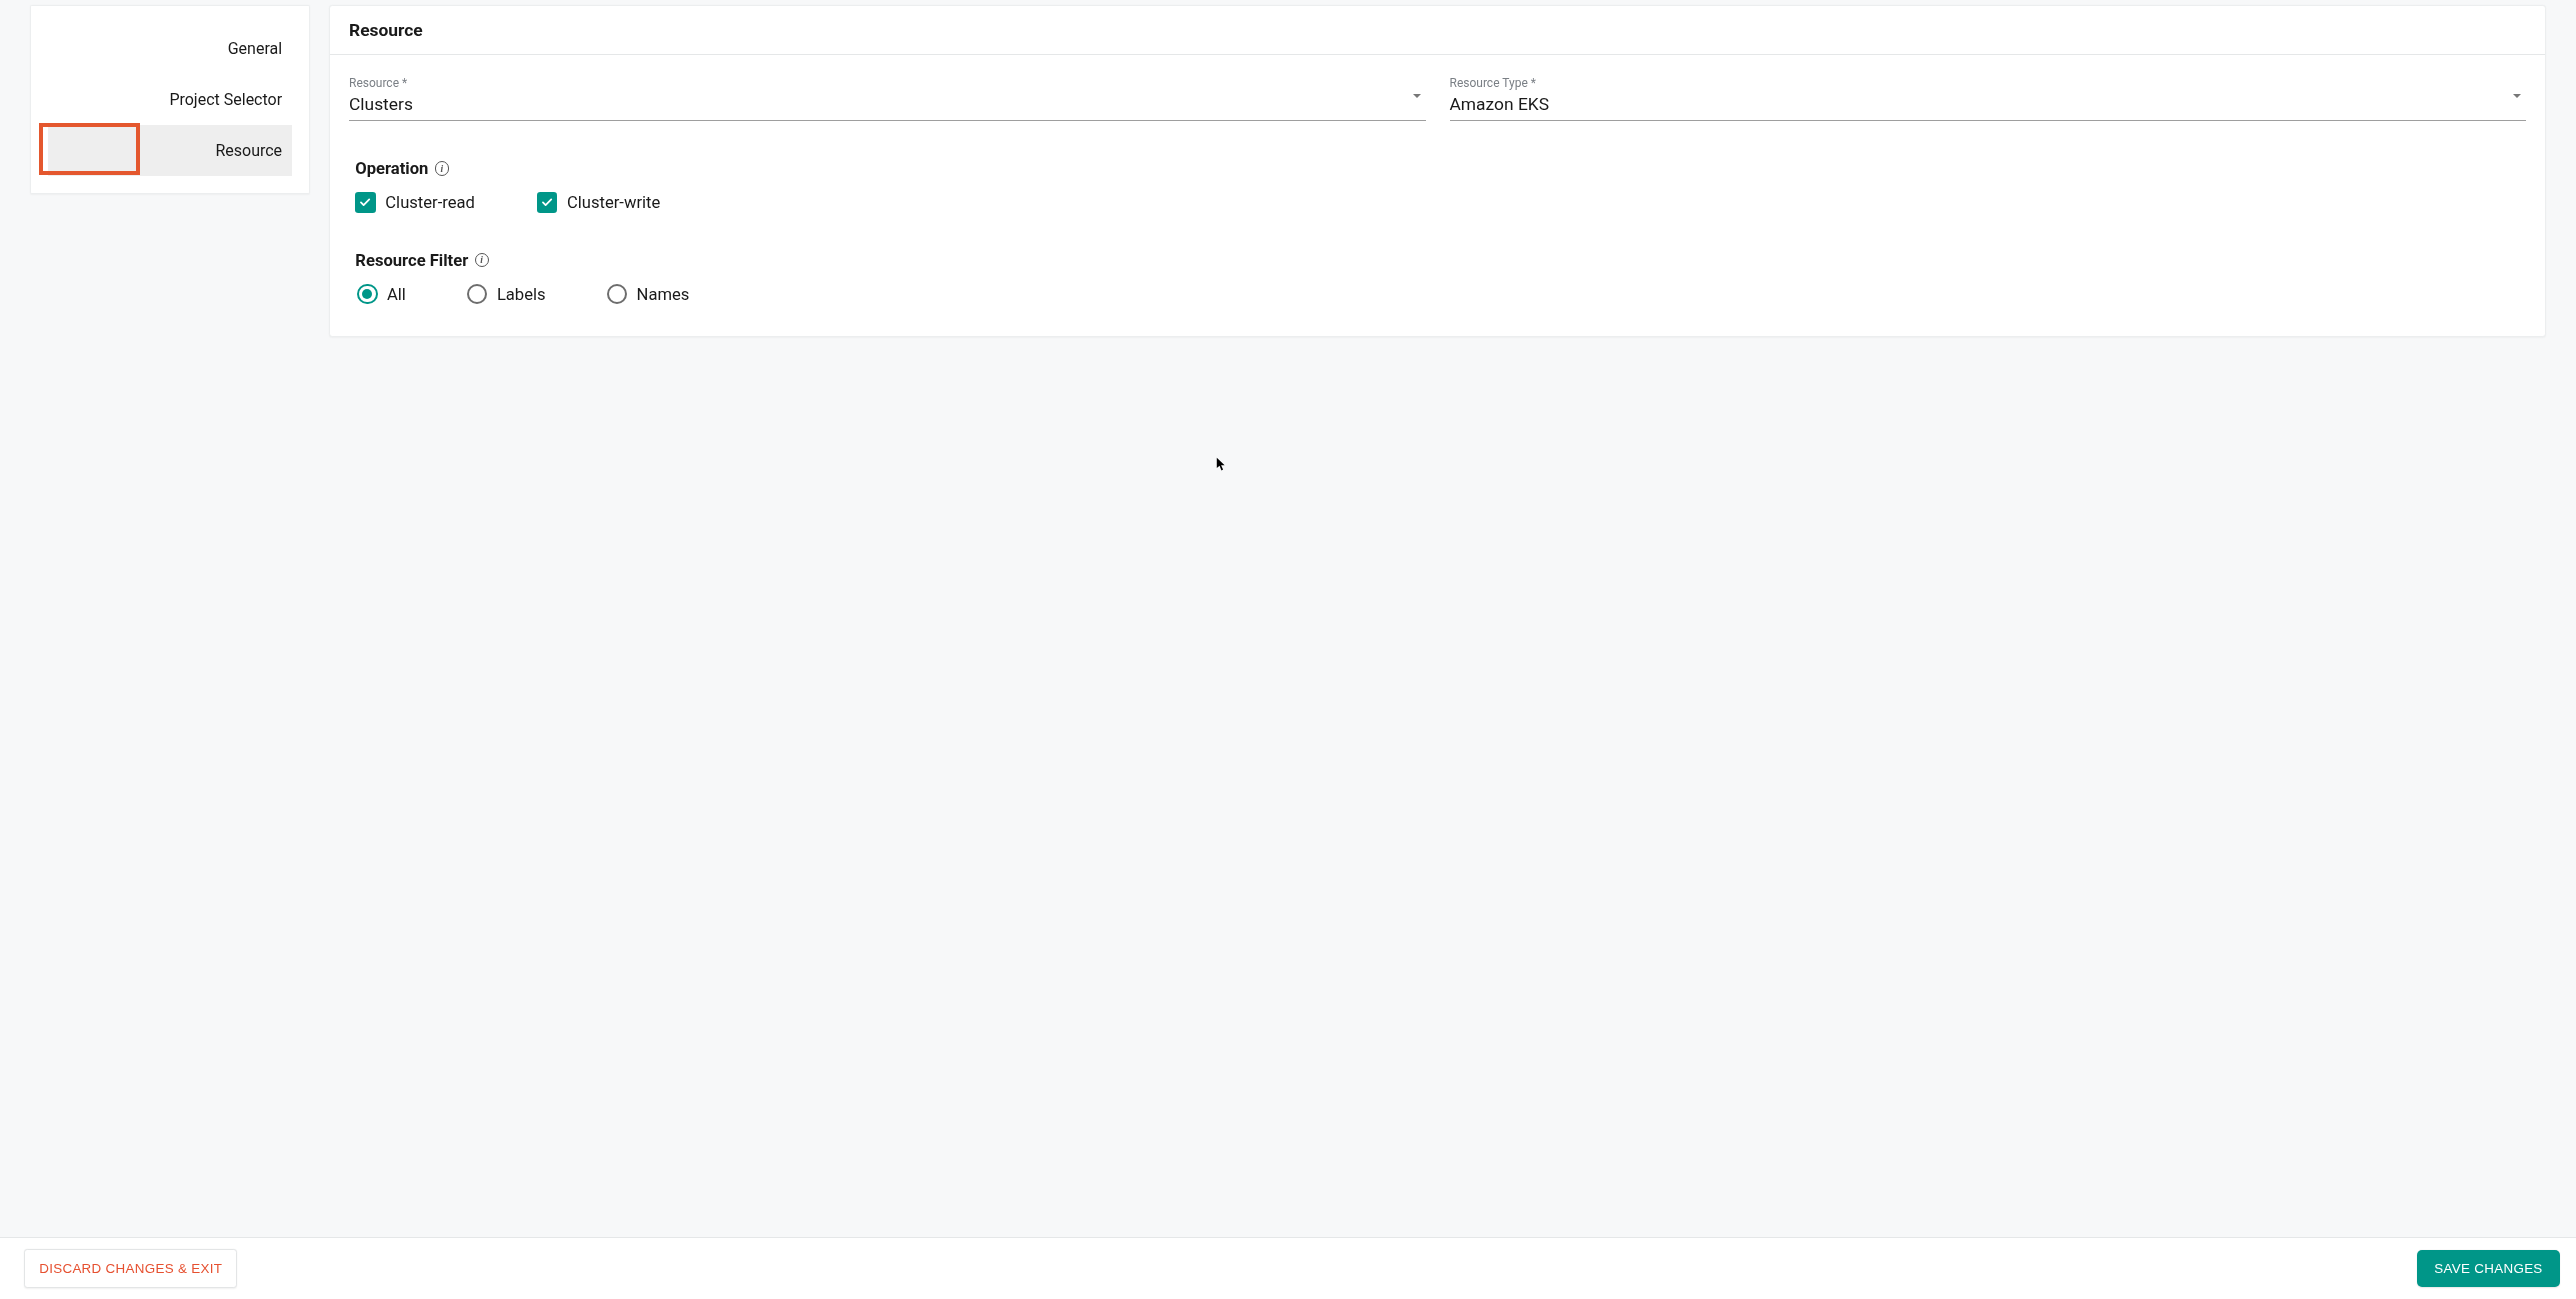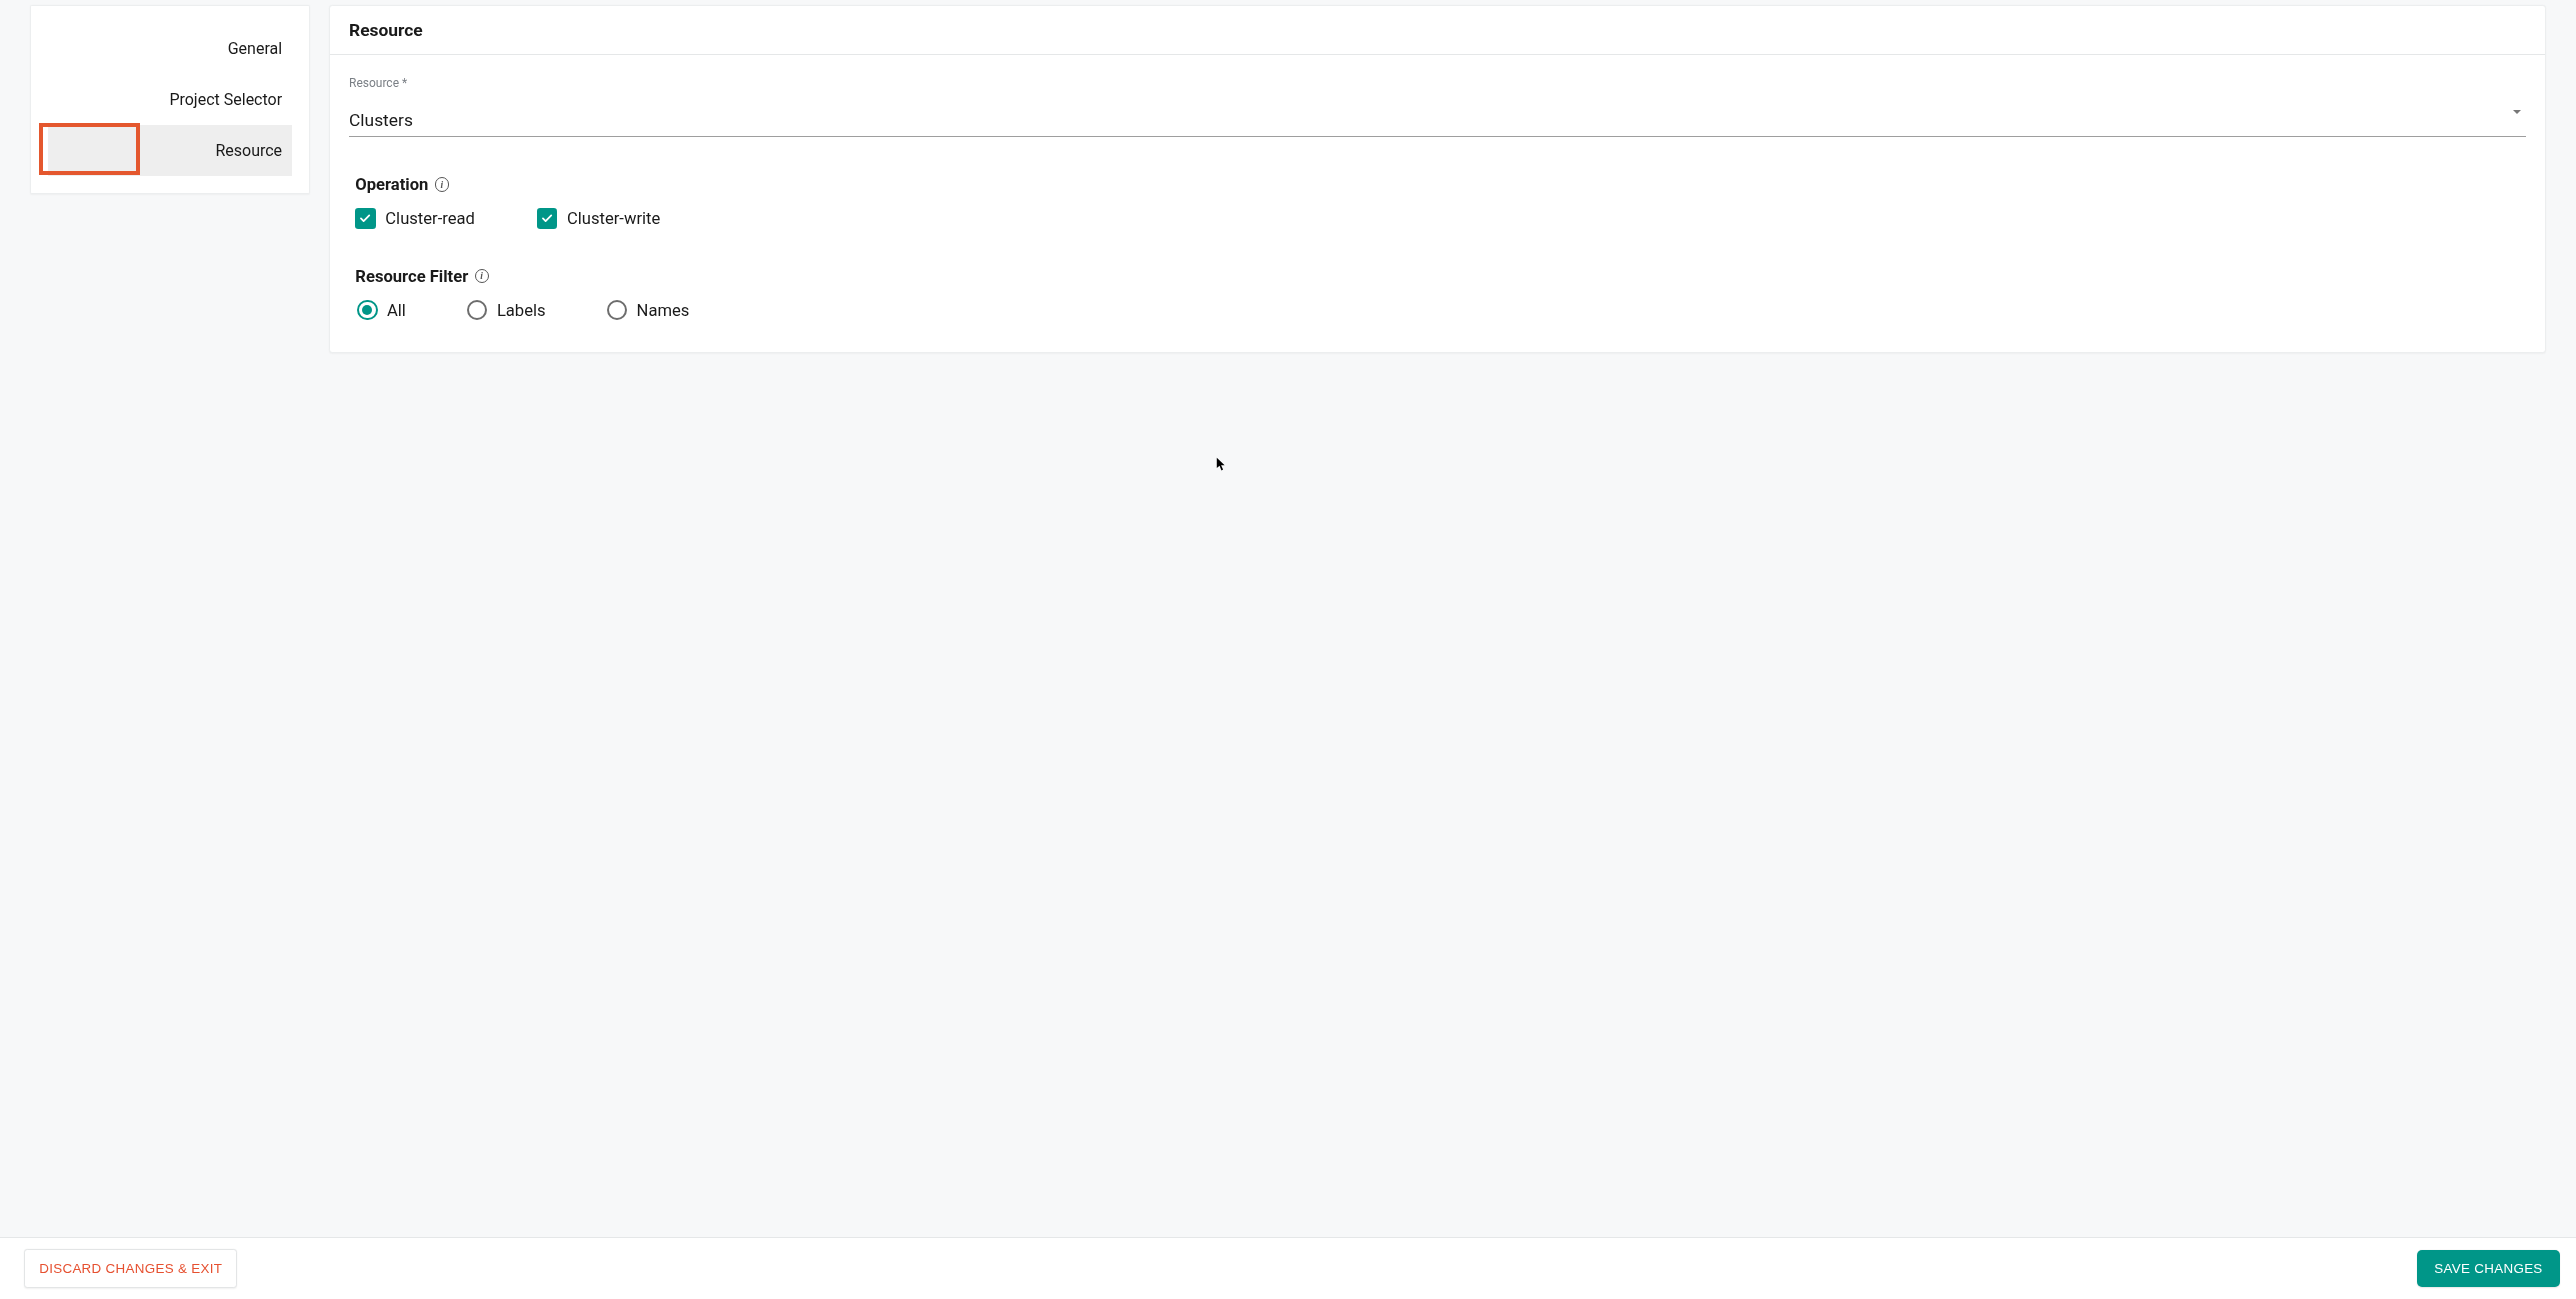--- a/index.html
+++ b/index.html
@@ -75,21 +75,21 @@
     display: flex;
     gap: 24px;
   }
   .field {
     flex: 1;
     position: relative;
   }
   .field-label {
     font-size: 12px;
     color: #7a7f85;
-    margin-bottom: 17px;
+    margin-bottom: 1px;
     display: block;
   }
   .select-control {
     display: flex;
     align-items: flex-start;
     justify-content: space-between;
     border-bottom: 0.8px solid #9e9e9e;
     padding: 3.2px 0 6.3px 0;
     cursor: pointer;
   }
@@ -245,20 +245,27 @@
       <div class="card-body">
 
         <div class="row">
           <div class="field">
             <label class="field-label">Resource *</label>
             <div class="select-control">
               <span class="select-value">Clusters</span>
               <span class="caret-down"></span>
             </div>
           </div>
+          <div class="field">
+            <label class="field-label">Resource Type *</label>
+            <div class="select-control">
+              <span class="select-value">Amazon EKS</span>
+              <span class="caret-down"></span>
+            </div>
+          </div>
         </div>
 
         <div class="section-title">
           <span>Operation</span>
           <span class="info-icon">i</span>
         </div>
         <div class="checkbox-row">
           <label class="check-item">
             <span class="checkbox">
               <svg width="14.2" height="14.2" viewBox="0 0 24 24" fill="none">

